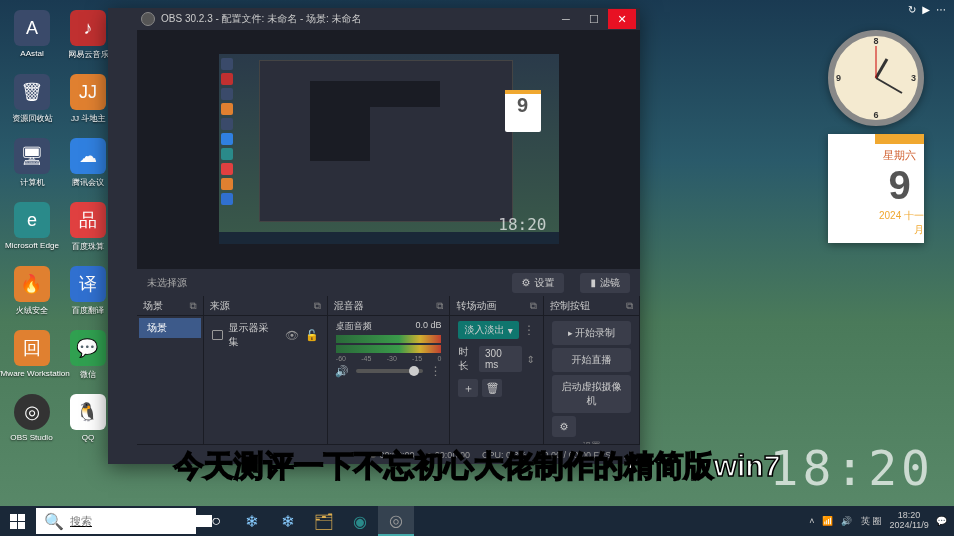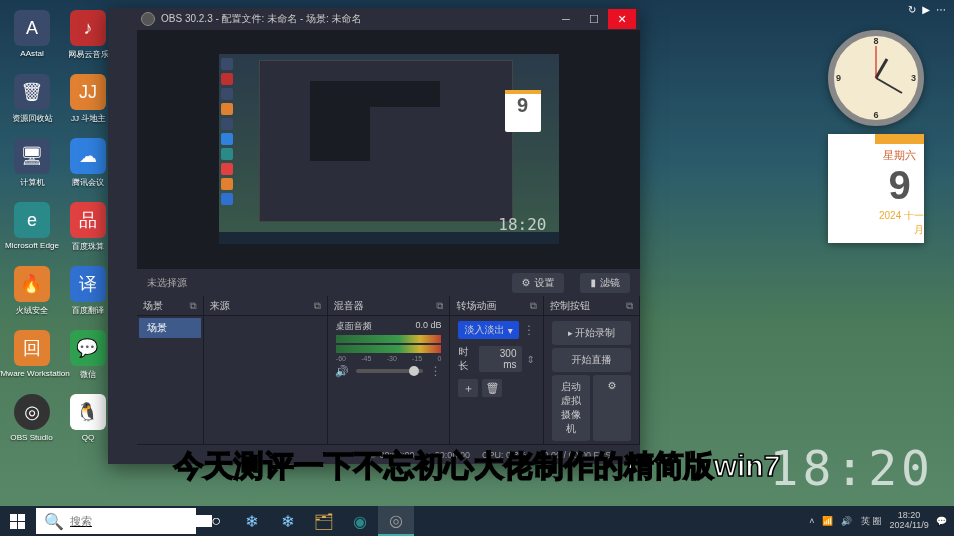--- a/index.html
+++ b/index.html
@@ -72,28 +72,28 @@
 .mixer-label-row { display: flex; justify-content: space-between; font-size: 9px; color: #ccc; }
 .mixer-meter { height: 8px; background: linear-gradient(90deg, #2a6a3a 0%, #3a9a4a 60%, #d0b030 80%, #c04030 100%); margin: 2px 0; position: relative; }
 .mixer-ticks { font-size: 7px; color: #888; display: flex; justify-content: space-between; }
 .mixer-slider-row { display: flex; align-items: center; gap: 6px; margin-top: 2px; }
 .speaker { font-size: 11px; color: #ccc; }
 .slider { flex: 1; height: 4px; background: #555; position: relative; border-radius: 2px; }
 .slider-thumb { position: absolute; right: 4px; top: -3px; width: 10px; height: 10px; background: #ccc; border-radius: 50%; }
 .dots { color: #888; font-size: 12px; cursor: pointer; }
 
 .transition-row { display: flex; align-items: center; gap: 4px; padding: 3px 6px; font-size: 10px; color: #ccc; }
-.transition-select { flex: 1; background: #1d4ed8; padding: 2px 6px; border-radius: 2px; display: flex; justify-content: space-between; align-items: center; }
-.transition-input { width: 50px; background: #3a3d4a; padding: 2px 6px; border-radius: 2px; text-align: right; }
+.transition-select { flex: 1; background: #0f766e; padding: 2px 6px; border-radius: 2px; display: flex; justify-content: space-between; align-items: center; }
+.transition-input { width: 50px; background: #3a3d4a; padding: 2px 6px; border-radius: 2px; text-align: left; }
 .transition-btns { display: flex; gap: 4px; padding: 3px 6px; }
 .tbtn { width: 20px; height: 18px; background: #3a3d4a; display: flex; align-items: center; justify-content: center; color: #ccc; font-size: 11px; border-radius: 2px; cursor: pointer; }
 
 .controls-panel { width: 130px; }
 .ctrl-btn { margin: 3px 6px; padding: 5px; background: #3a3d4a; border-radius: 3px; font-size: 10px; color: #ccc; text-align: center; cursor: pointer; }
-.ctrl-row { display: flex; gap: 3px; margin: 3px 6px; }
+.ctrl-row { display: flex; gap: 3px; margin: 3px 6px; flex-direction: column; }
 .ctrl-row .ctrl-btn { margin: 0; flex: 1; }
 .ctrl-gear { width: 24px; flex: 0 0 24px; }
 .ctrl-settings { font-size: 9px; color: #888; text-align: center; margin-top: 2px; cursor: pointer; }
 
 .obs-status { height: 20px; background: #2b2e3a; border-top: 1px solid #1a1c24; display: flex; align-items: center; justify-content: flex-end; padding: 0 8px; gap: 12px; font-size: 9px; color: #999; }
 .status-item { display: flex; align-items: center; gap: 3px; }
 
 
 .subtitle { position: absolute; bottom: 49px; left: 50%; transform: translateX(-50%); font-size: 30px; font-weight: bold; color: #fff; -webkit-text-stroke: 1.5px #000; white-space: nowrap; }
 
@@ -279,20 +279,29 @@
         <div class="panel-body">
           <div class="scene-item">场景</div>
         </div>
       </div>
 
       <div class="panel" style="width:168px">
         <div class="panel-header">
             <span>来源</span>
             <span class="panel-popout">⧉</span>
           </div>
+        <div class="panel-body">
+          <div class="source-item">
+            <span class="source-icon"></span>
+            <span>显示器采集</span>
+            <span class="spacer"></span>
+            <span class="eye">👁</span>
+            <span class="lock">🔓</span>
+          </div>
+        </div>
       </div>
 
       <div class="panel" style="width:166px">
         <div class="panel-header">
             <span>混音器</span>
             <span class="panel-popout">⧉</span>
           </div>
         <div class="panel-body">
           <div class="mixer-track">
             <div class="mixer-label-row">

